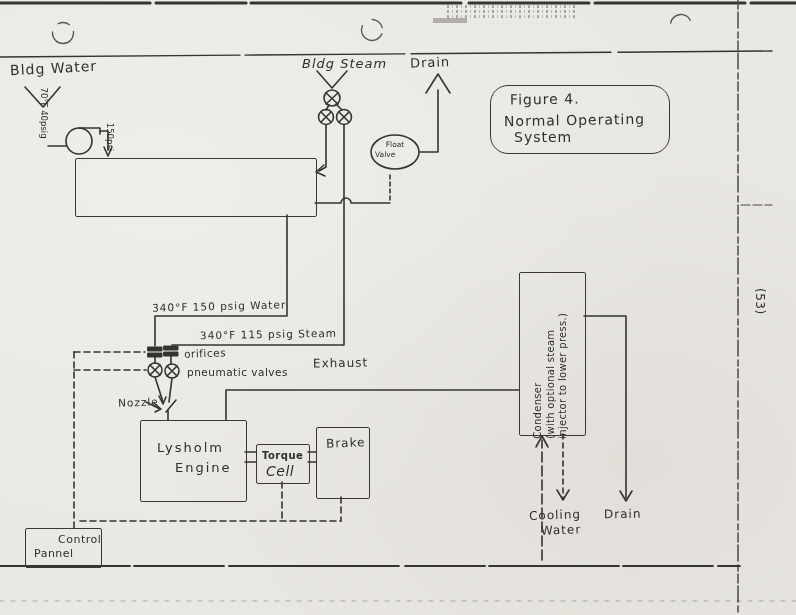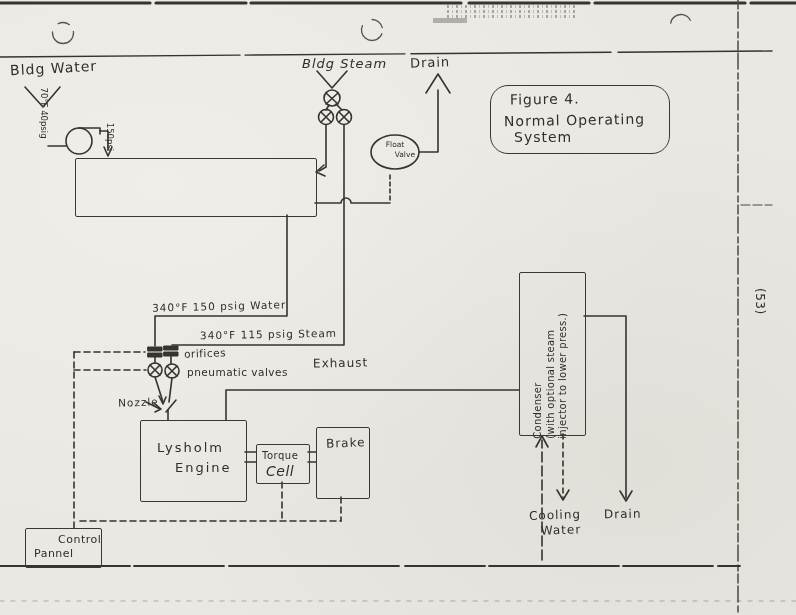--- a/index.html
+++ b/index.html
@@ -171,33 +171,33 @@
 
   <div class="t" style="left:302px; top:56px; font-size:13px;font-style:italic;">Bldg Steam</div>
   <div class="t" style="left:410px; top:55px; font-size:13px; transform:rotate(-2deg);">Drain</div>
 
   <div class="t" style="left:510px; top:91px; font-size:14px; transform:rotate(-1deg);">Figure 4.</div>
   <div class="t" style="left:504px; top:112px; font-size:14px; transform:rotate(-1deg);">Normal Operating</div>
   <div class="t" style="left:514px; top:129px; font-size:14px;">System</div>
 
 
   <div class="t" style="left:375px; top:140px; font-size:7.5px; letter-spacing:0; text-align:center; width:40px;">Float</div>
-  <div class="t" style="left:375px; top:150px; font-size:7.5px; letter-spacing:0; text-align:right; width:40px;">Valve</div>
+  <div class="t" style="left:375px; top:150px; font-size:7.5px; letter-spacing:0; text-align:left; width:40px;">Valve</div>
 
   <div class="t" style="left:152px; top:300px; font-size:10.5px; transform:rotate(-1.5deg);">340°F 150 psig Water</div>
   <div class="t" style="left:200px; top:328px; font-size:10.5px; transform:rotate(-1deg);">340°F 115 psig Steam</div>
   <div class="t" style="left:184px; top:347px; font-size:10.5px; letter-spacing:.5px; transform:rotate(-2deg);">orifices</div>
   <div class="t" style="left:187px; top:366px; font-size:10.5px; letter-spacing:.5px;">pneumatic valves</div>
   <div class="t" style="left:118px; top:396px; font-size:10.5px; transform:rotate(-2deg);">Nozzle</div>
 
   <div class="t" style="left:313px; top:356px; font-size:12px; transform:rotate(-1deg);">Exhaust</div>
 
   <div class="t" style="left:157px; top:440px; font-size:13px; letter-spacing:2px;">Lysholm</div>
   <div class="t" style="left:157px; top:460px; font-size:13px; letter-spacing:2px;margin-left:18px;">Engine</div>
-  <div class="t" style="left:262px; top:450px; font-size:10px; letter-spacing:.5px;">Torque</div>
+  <div class="t" style="left:262px; top:450px; font-size:10px; letter-spacing:.5px;font-weight:bold;">Torque</div>
   <div class="t" style="left:266px; top:463px; font-size:14px; letter-spacing:.5px;font-style:italic;">Cell</div>
   <div class="t" style="left:326px; top:436px; font-size:12px; transform:rotate(-2deg);">Brake</div>
 
   <div class="t vrot-ccw" style="left:466px; top:335px; width:170px; font-size:10px; line-height:12.5px; letter-spacing:.3px; white-space:normal; text-align:left;">
     <div>Condenser</div>
     <div>(with optional steam</div>
     <div>injector to lower press.)</div>
   </div>
 
   <div class="t" style="left:520px; top:508px; width:70px; text-align:center; font-size:12px; transform:rotate(-2deg);">Cooling</div>

